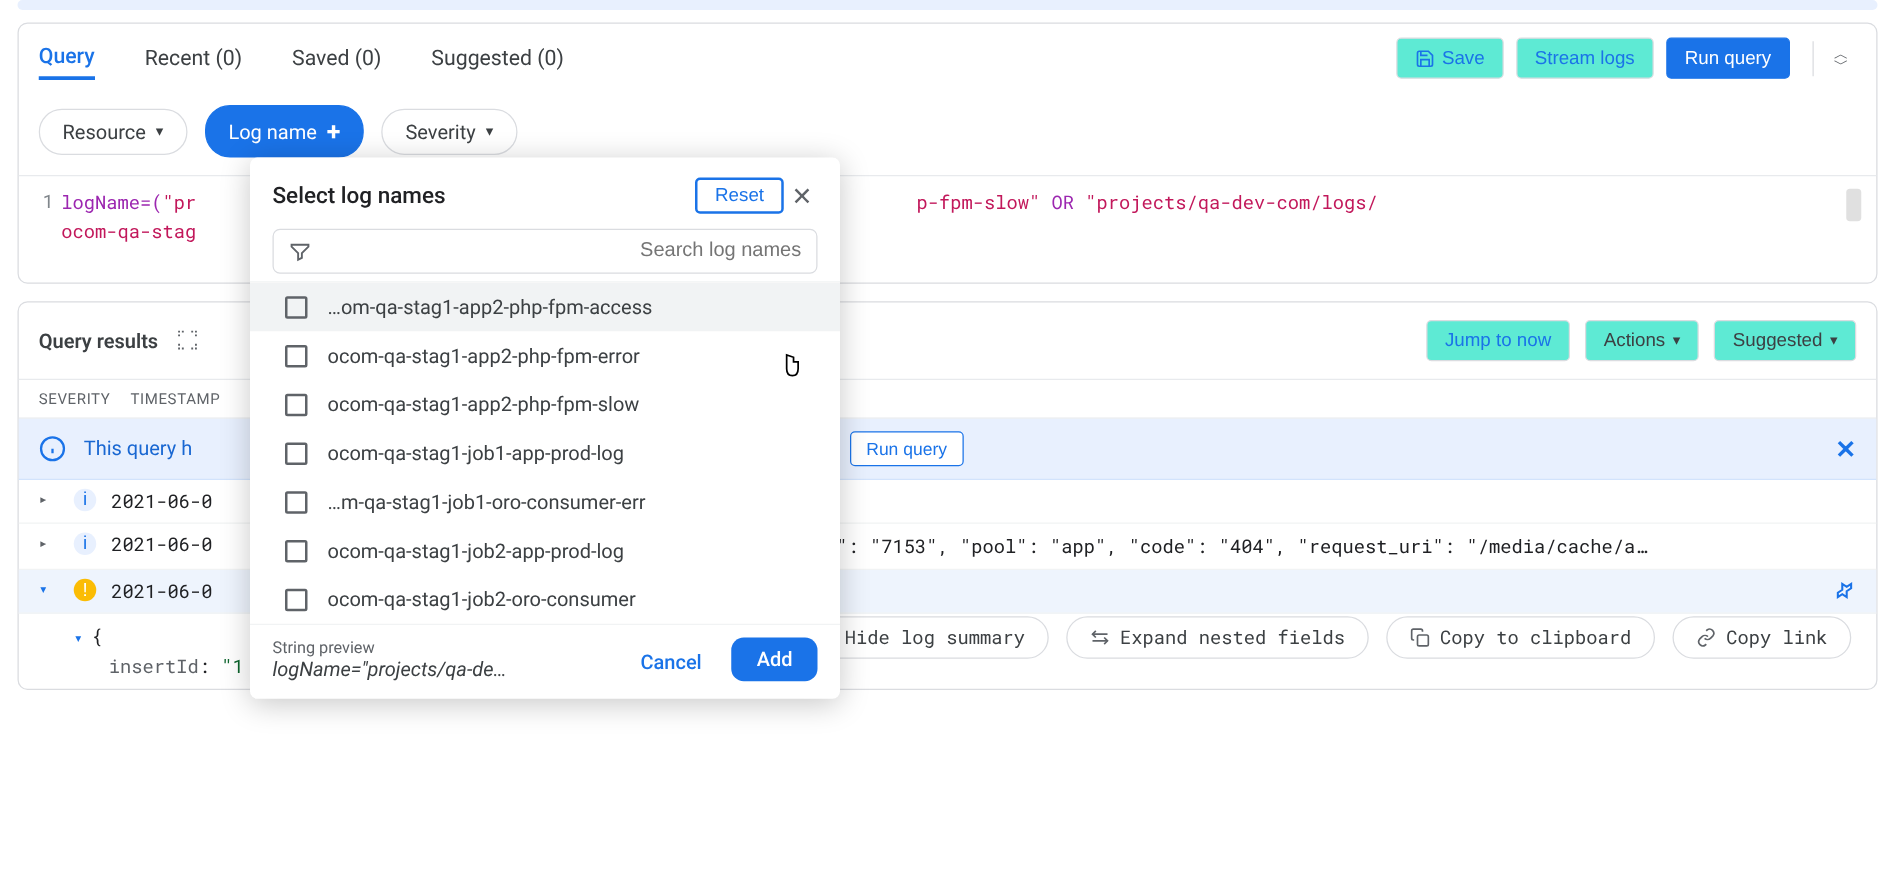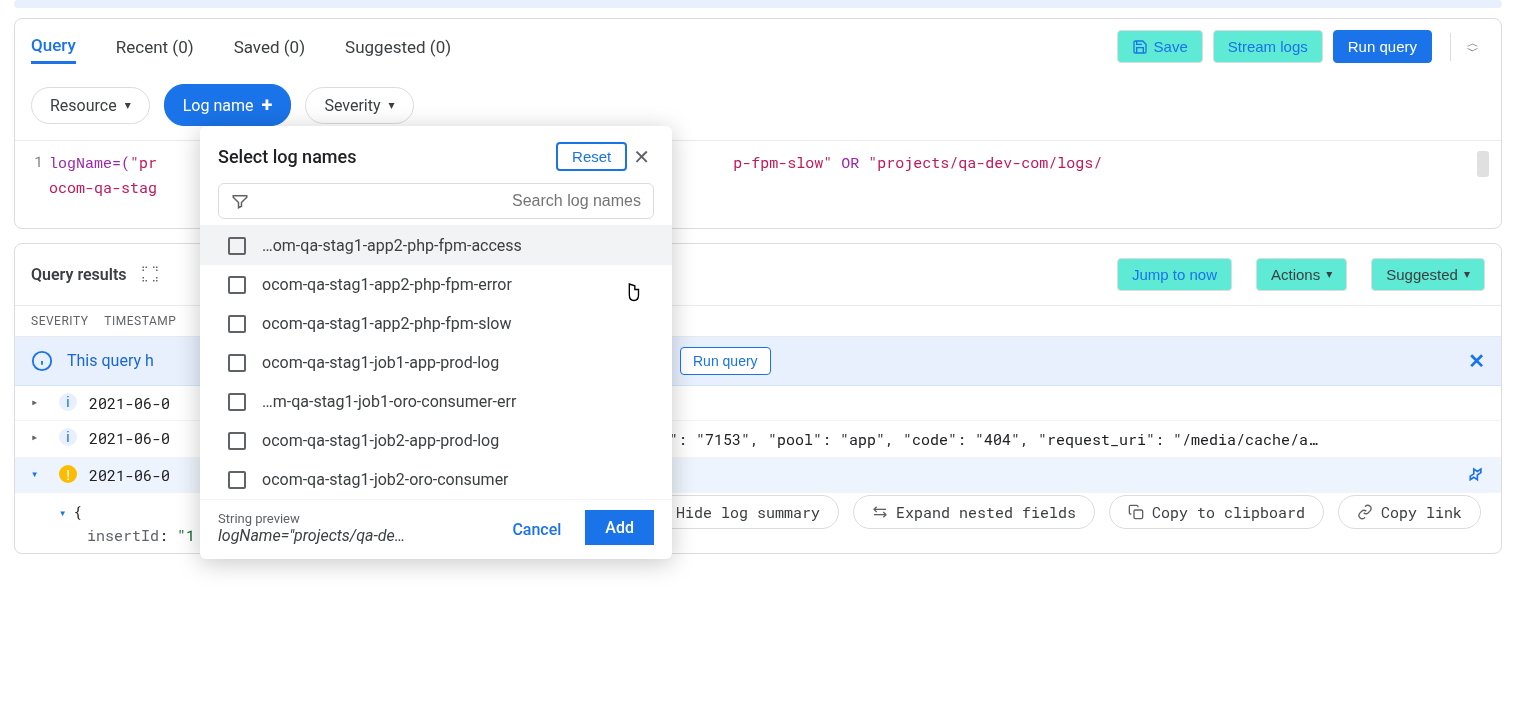--- a/index.html
+++ b/index.html
@@ -26,30 +26,30 @@
 
 .chips { display: flex; gap: 14px; padding: 10px 16px 14px; align-items: center; }
 .chip { display: inline-flex; align-items: center; gap: 8px; border: 1px solid #dadce0; border-radius: 20px; padding: 8px 18px; font-size: 16px; cursor: pointer; color: #3c4043; background: #fff; }
 .chip.blue { background: #1a73e8; color: #fff; border-color: #1a73e8; }
 .caret { font-size: 12px; }
 
 
 .editor { display: flex; border-top: 1px solid #e8eaed; padding: 10px 12px 28px; font-family: "Roboto Mono", monospace; font-size: 15px; }
 .gutter { color: #80868b; width: 22px; text-align: right; padding-right: 6px; user-select: none; }
 .code { flex: 1; white-space: pre-wrap; line-height: 1.55; }
-.tok-key { color: #9c27b0; font-family: Liberation Mono, monospace; }
+.tok-key { color: #9c27b0; }
 .tok-op  { color: #9c27b0; }
 .tok-str { color: #c2185b; }
 .scrollhint { width: 12px; background: #e0e0e0; border-radius: 3px; align-self: flex-start; height: 26px; }
 
 
 .rhdr { display: flex; align-items: center; padding: 14px 16px; border-bottom: 1px solid #e8eaed; gap: 14px; }
 .rtit { font-size: 16px; font-weight: 600; color: #3c4043; }
 .fsicon { width:18px; height:18px; }
-.rbtnrow { display: flex; gap: 24px; margin-left: auto; }
+.rbtnrow { display: flex; gap: 12px; margin-left: auto; }
 
 
 .thead { display: flex; padding: 8px 16px; font-size: 12px; letter-spacing: .5px; color: #5f6368; border-bottom: 1px solid #e8eaed; gap: 16px; }
 
 
 .banner { display: flex; align-items: center; gap: 14px; background: #e8f0fe; padding: 12px 16px; color: #1967d2; font-size: 16px; border-bottom: 1px solid #d2e3fc; }
 .banner .btn-outline { border:1px solid #1a73e8; color:#1a73e8; background:#fff; border-radius:4px; padding:5px 12px; font-size:14px; }
 .banner .x { margin-left:auto; color:#1a73e8; font-size:20px; cursor:pointer; font-weight:bold; }
 
 
@@ -82,21 +82,21 @@
 .searchwrap input { border:none; outline:none; font-size:16px; flex:1; color:#3c4043;text-align:right; }
 .loglist { max-height: 360px; overflow-y:auto; border-top:1px solid #f1f3f4; }
 .logitem { display:flex; align-items:center; gap:16px; padding:10px 28px; font-size:16px; color:#3c4043; cursor:pointer; }
 .logitem.hov { background:#f1f3f4; }
 .cbx { width:18px; height:18px; border:2px solid #5f6368; border-radius:2px; flex-shrink:0; }
 .popftr { padding:10px 18px 14px; display:flex; align-items:flex-end; gap:14px; border-top:1px solid #f1f3f4; }
 .preview { flex:1; }
 .prevlabel { font-size:13px; color:#5f6368; }
 .prevtext { font-style:italic; font-size:16px; color:#3c4043; white-space:nowrap; overflow:hidden; text-overflow:ellipsis; }
 .linkbtn { color:#1a73e8; font-size:16px; font-weight:500; cursor:pointer; padding:6px 10px; }
-.addbtn { background:#1a73e8; color:#fff; border-radius:0; padding:8px 20px; font-size:16px; font-weight:500; cursor:pointer; }
+.addbtn { background:#1a73e8; color:#fff; border-radius:10px; padding:8px 20px; font-size:16px; font-weight:500; cursor:pointer; }
 
 .cursor { position:absolute; left:622px; top:282px; font-size:20px; pointer-events:none; z-index:11; }
 
 svg { display:block; }
 </style>
 </head>
 <body>
 
 <div class="topstrip"></div>
 

